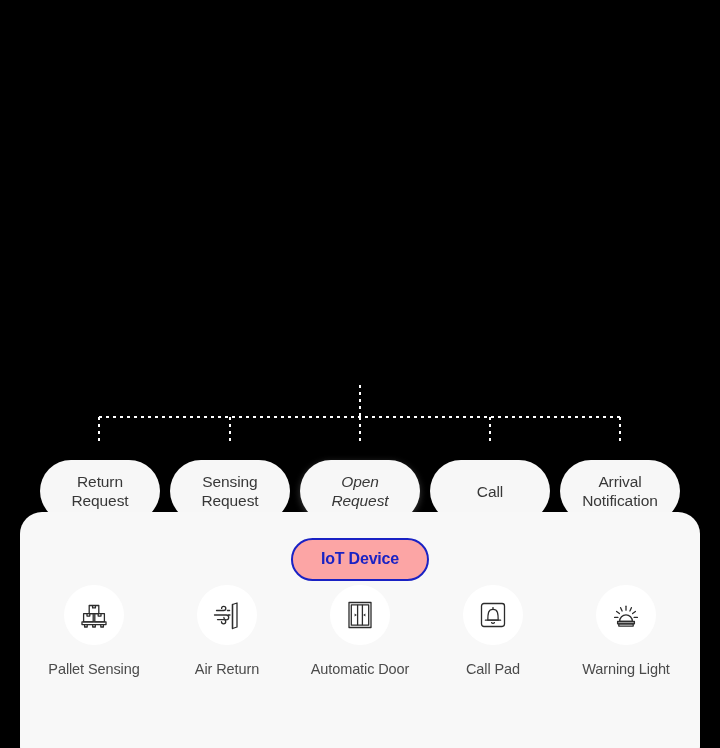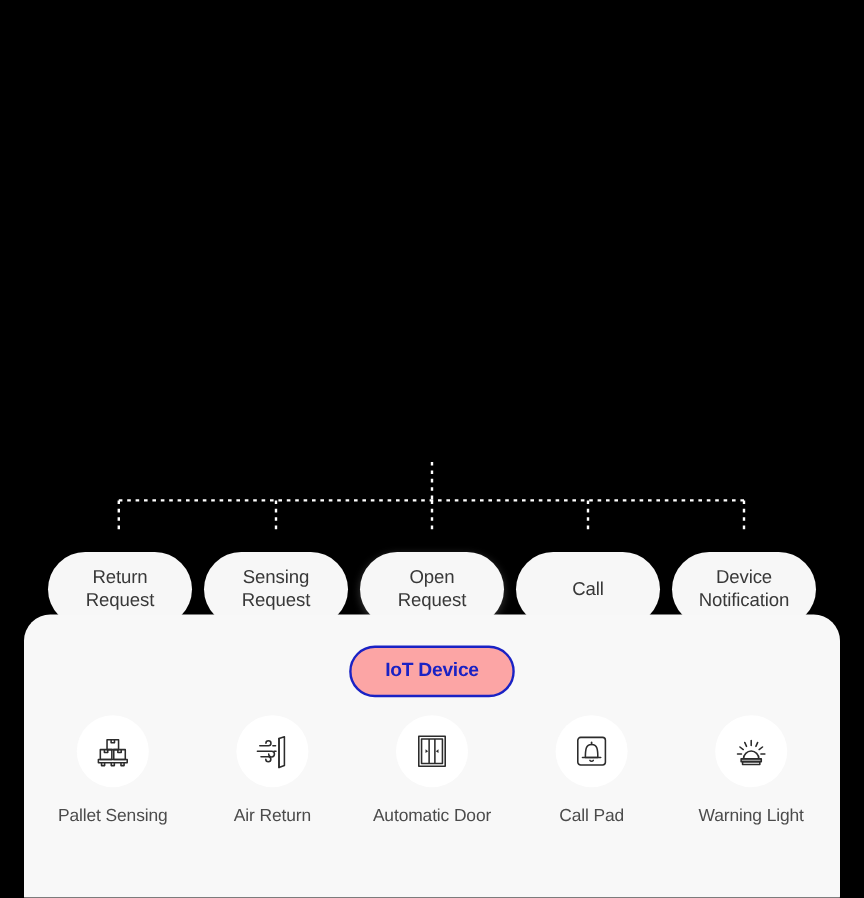--- a/index.html
+++ b/index.html
@@ -43,20 +43,21 @@
     align-items: center;
     justify-content: center;
     text-align: center;
     color: #383838;
     font-size: 15.5px;
     line-height: 19px;
     letter-spacing: -0.1px;
   }
   .request-card.is-highlighted {
     box-shadow: 0 2px 7px rgba(255,255,255,0.22);
+    font-style: italic;
   }
   .card-0 { left: 40px;  width: 120px; }
   .card-1 { left: 170px; width: 120px; }
   .card-2 { left: 300px; width: 120px; }
   .card-3 { left: 430px; width: 120px; }
   .card-4 { left: 560px; width: 120px; }
 
   
   #device-panel {
     position: absolute;
@@ -80,21 +81,21 @@
     color: #1a22c4;
     font-size: 16px;
     font-weight: bold;
     letter-spacing: -0.2px;
     white-space: nowrap;
   }
 
   #device-grid {
     position: absolute;
     left: 24px;
-    top: 84px;
+    top: 73px;
     width: 632px;
     display: flex;
     justify-content: space-between;
     align-items: flex-start;
   }
   .device-item {
     width: 100px;
     display: flex;
     flex-direction: column;
     align-items: center;
@@ -157,21 +158,21 @@
   </div>
 
   <div class="request-card card-3">
     <div>
       <span>Call</span>
     </div>
   </div>
 
   <div class="request-card card-4">
     <div>
-      <span>Device</span><br>
+      <span>Arrival</span><br>
       <span>Notification</span>
     </div>
   </div>
 
 </div>
 
 <div id="device-panel">
 
   <div id="iot-device-pill">IoT Device</div>
 

